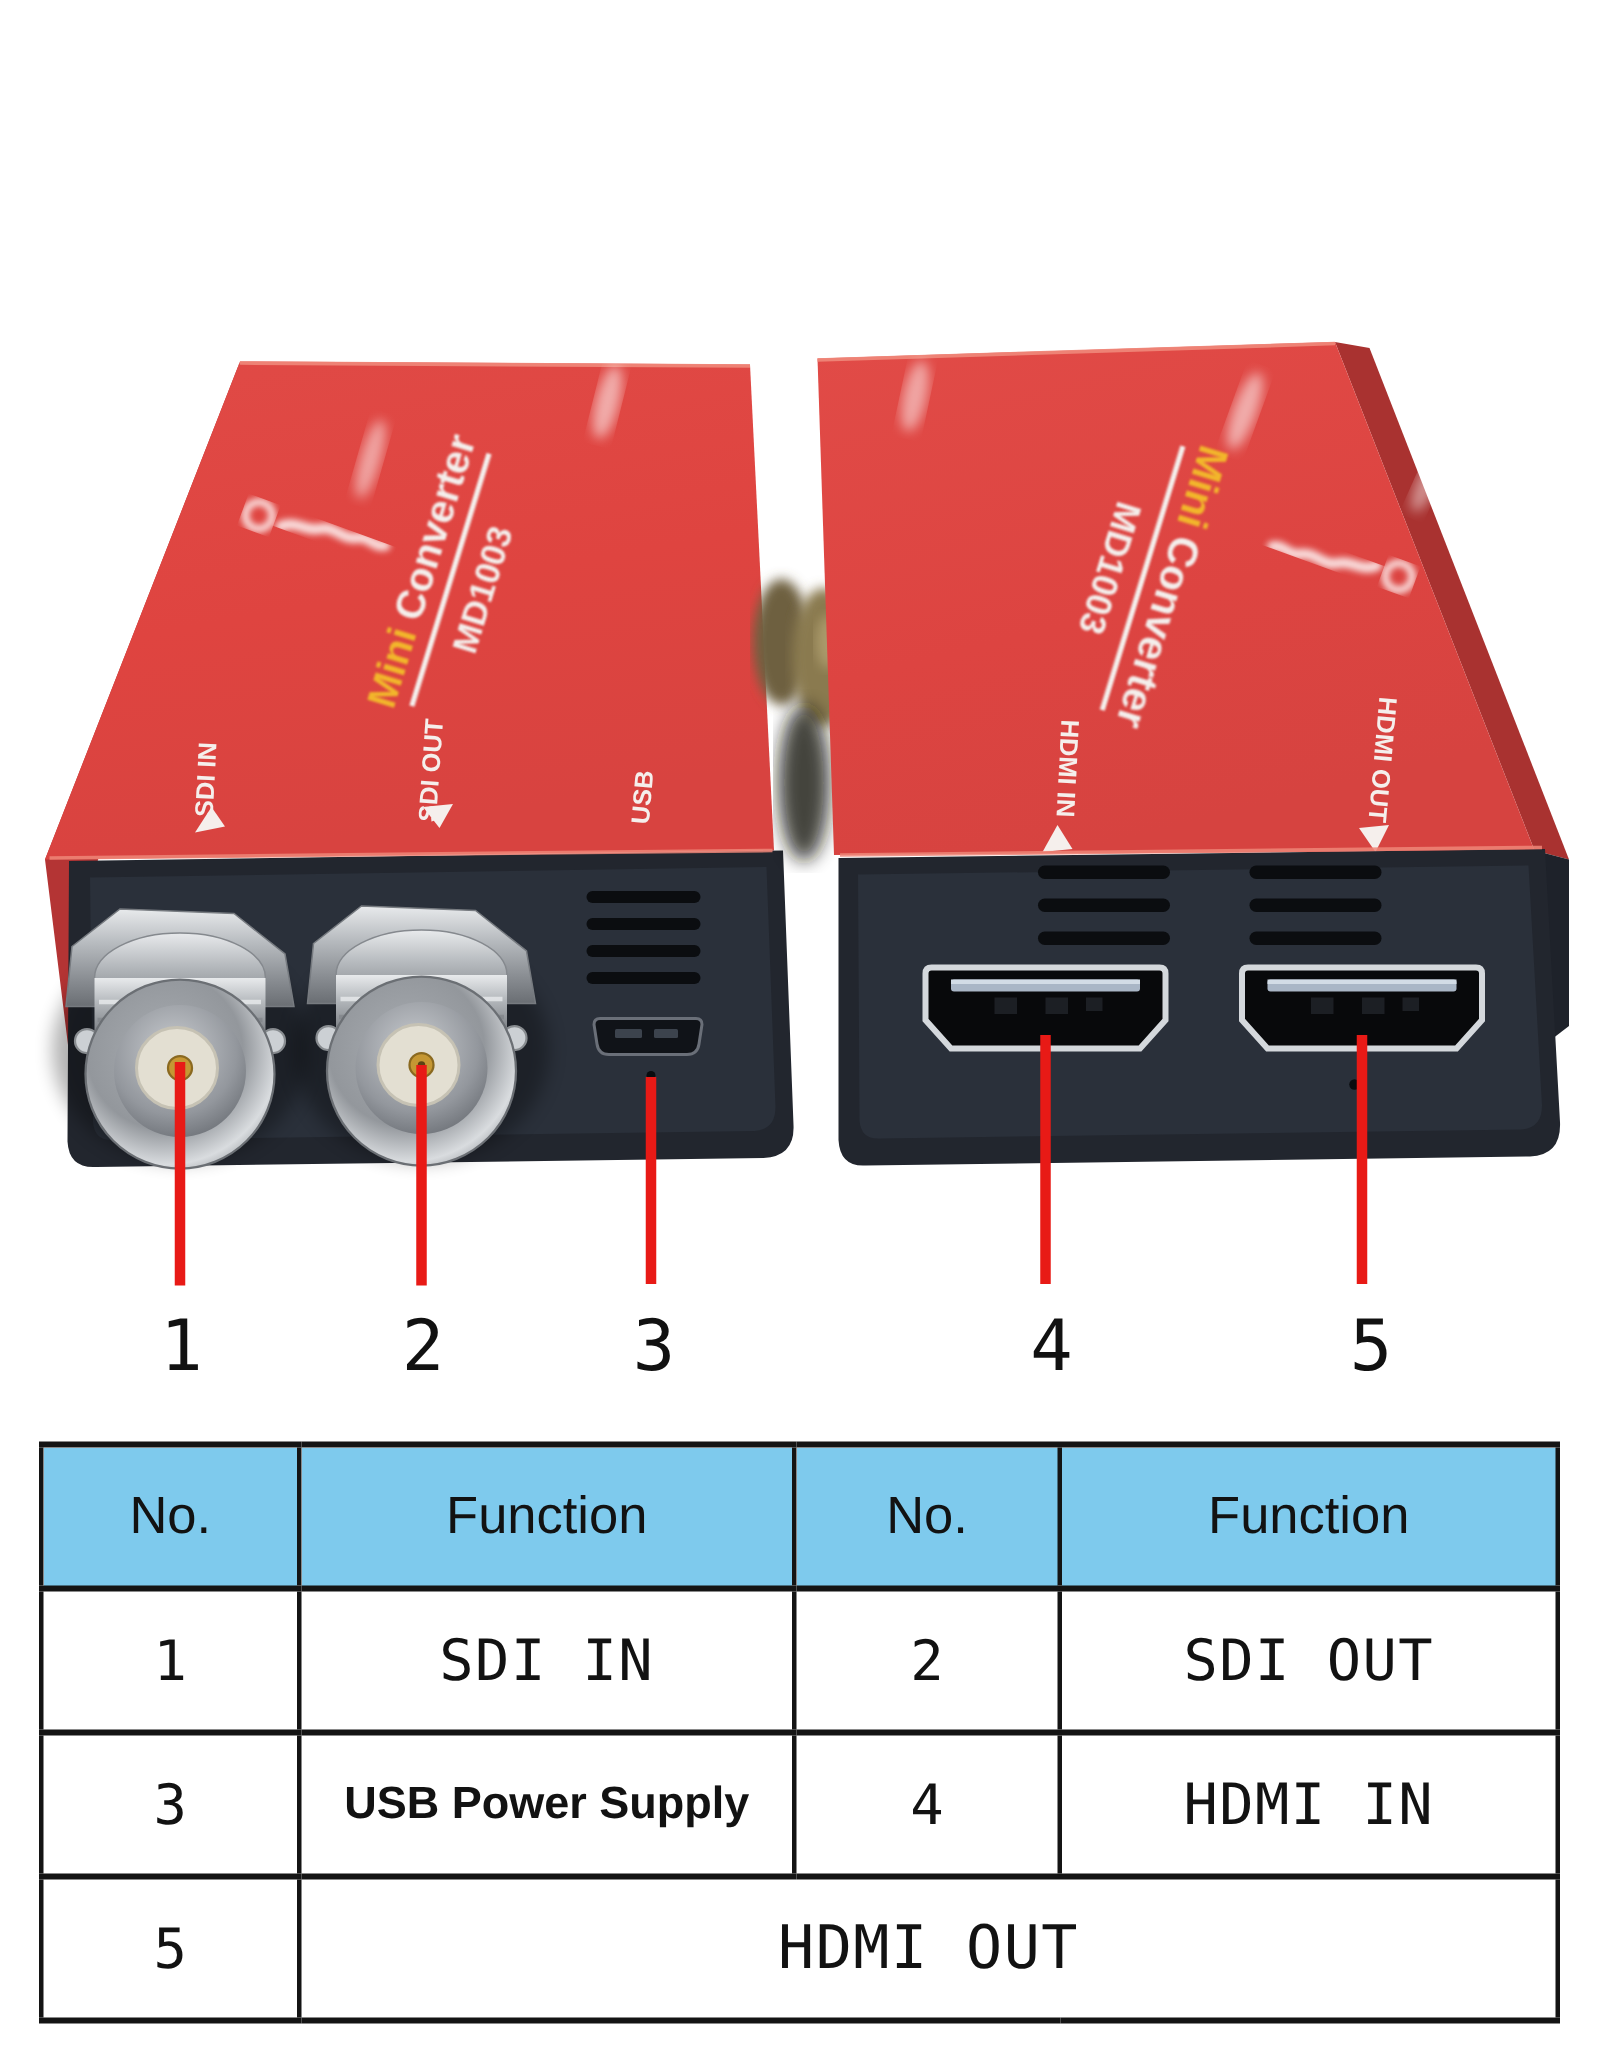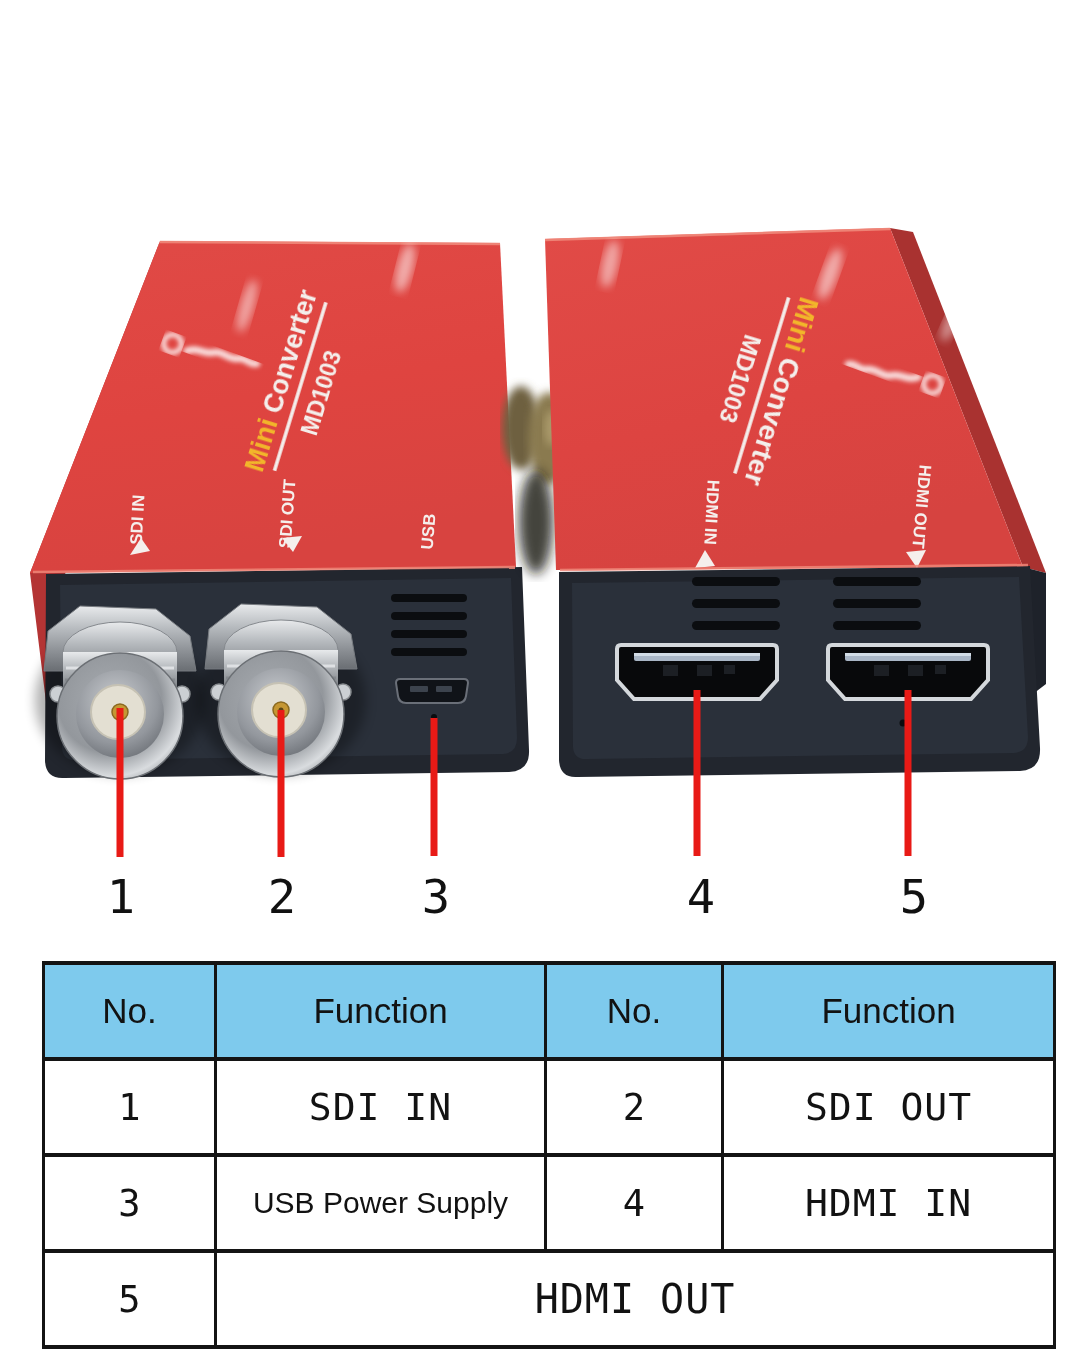--- a/index.html
+++ b/index.html
@@ -3,38 +3,38 @@
 <meta charset="utf-8">
 <style>
   html,body{margin:0;padding:0;background:#ffffff;}
   .stage{
     position:relative;width:1080px;height:1367px;background:#ffffff;
     font-family:"Liberation Sans",sans-serif;overflow:hidden;
   }
   .photo-svg{position:absolute;left:0;top:0;}
   
   .port-table{
-    position:absolute;left:42px;top:961px;width:1011px;
+    position:absolute;left:26px;top:961px;width:1011px;
     border-collapse:collapse;table-layout:fixed;
     background:#ffffff;color:#121212;
   }
   .port-table th,.port-table td{
     border-left:3px solid #141414;border-right:3px solid #141414;
     border-top:4px solid #141414;border-bottom:4px solid #141414;
     text-align:center;vertical-align:middle;padding:0;
     overflow:hidden;white-space:nowrap;
   }
   .port-table th{
     background:#7ECAED;font-weight:400;font-size:35px;height:92px;
     font-family:"Liberation Sans",sans-serif;
   }
   .port-table td{height:92px;}
   .cell-num{font-family:"DejaVu Sans Mono",monospace;font-size:37px;font-weight:400;}
   .cell-port{font-family:"DejaVu Sans Mono",monospace;font-size:38px;letter-spacing:1px;}
-  .cell-sans{font-family:"Liberation Sans",sans-serif;font-size:30px;}
+  .cell-sans{font-family:"Liberation Sans",sans-serif;font-size:30px;font-weight:bold;}
   .cell-port-big{font-family:"DejaVu Sans Mono",monospace;font-size:40px;letter-spacing:1px;}
   
   .lbl{font-family:"Liberation Sans",sans-serif;font-weight:bold;fill:#f5efec;}
   .brandtxt{font-family:"Liberation Sans",sans-serif;font-weight:bold;}
 </style>
 </head>
 <body>
 
 <div class="stage">
 

